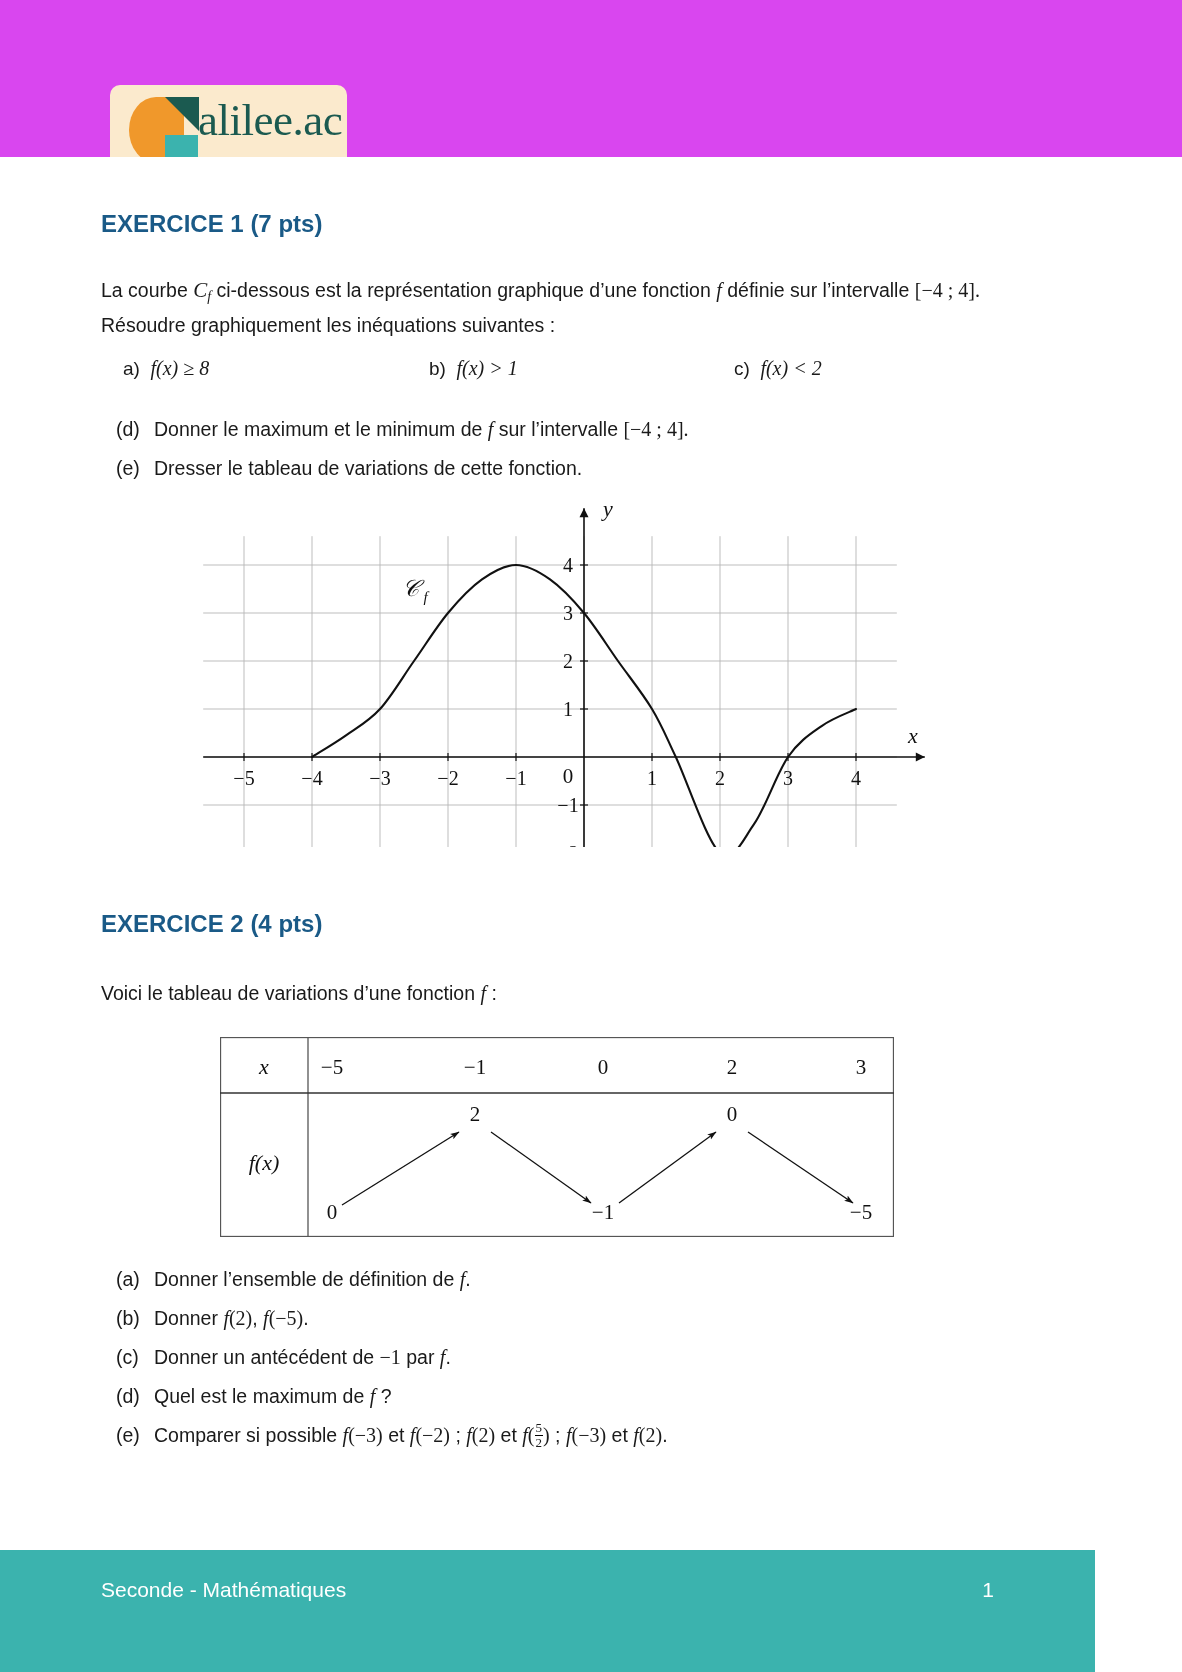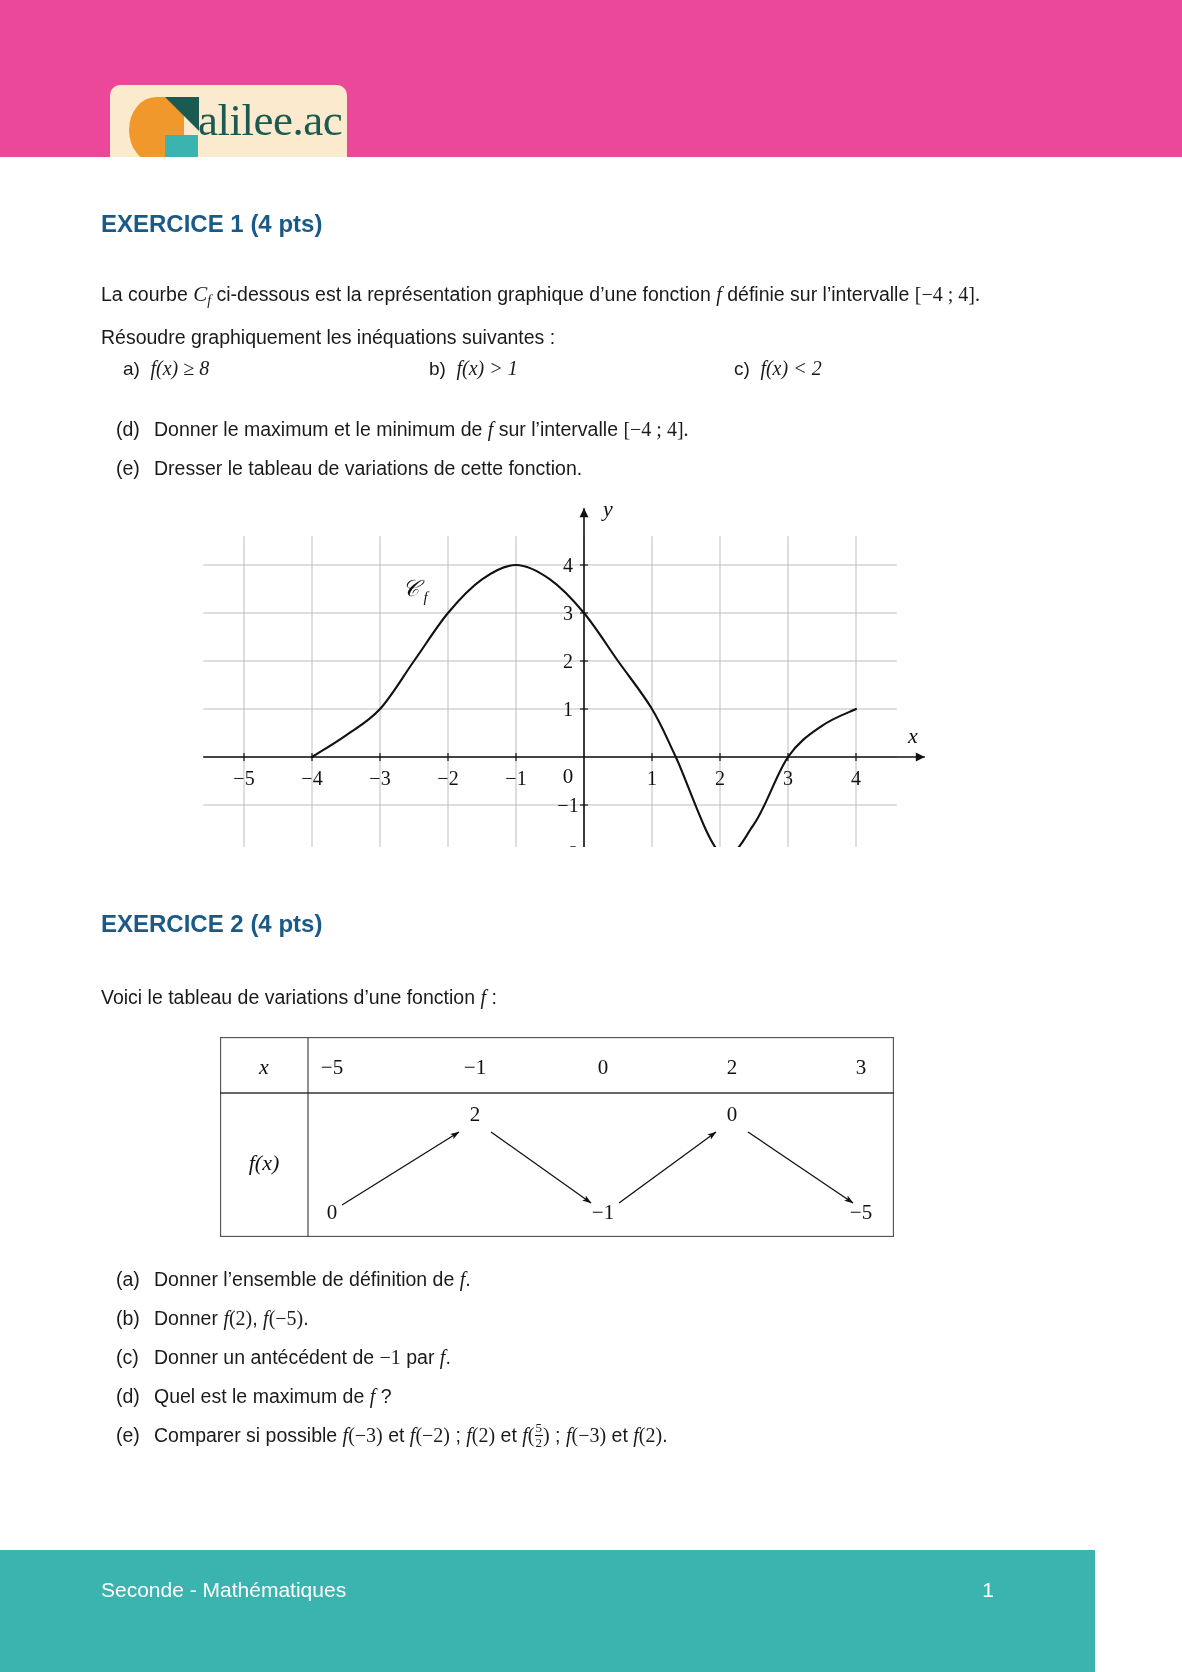--- a/index.html
+++ b/index.html
@@ -9,21 +9,21 @@
     background:#ffffff;
     font-family:"Liberation Sans", sans-serif;
     color:#1a1a1a;
     position:relative;
     overflow:hidden;
   }
 
   
   .header{
     position:absolute; left:0; top:0; width:1182px; height:157px;
-    background:#ec4899;
+    background:#d946ef;
     display:flex; align-items:center;
   }
   .logo-box{
     position:absolute; left:110px; top:85px;
     width:237px; height:72px;
     background:#fbeacd;
     border-radius:10px 10px 0 0;
     overflow:hidden;
   }
   .logo-inner{ position:relative; width:100%; height:100%; }
@@ -77,21 +77,21 @@
 
   .ex-title{
     font-size:24px; font-weight:bold; color:#1a5a87;
     margin:0 0 0 101px;
   }
   #ex1-title{ position:absolute; top:53px; }
   #ex2-title{ position:absolute; top:753px;text-align:right; }
 
   .para{
     position:absolute; left:101px; width:1000px;
-    font-size:19.5px; line-height:36px;
+    font-size:19.5px; line-height:29px;
   }
   #ex1-intro{ top:119px; }
   #ex2-intro{ top:822px; }
 
   .mi{ font-family:"Liberation Serif", serif; font-style:italic; font-size:20px; }
   .mn{ font-family:"Liberation Serif", serif; font-style:normal; font-size:20px; }
   .mcal{ font-family:"Liberation Serif", serif; font-style:italic; font-size:21px; }
   .sub{ font-size:14px; vertical-align:-0.25em; font-style:italic;
         font-family:"Liberation Serif", serif; }
 
@@ -135,21 +135,21 @@
       <div class="logo-c"></div>
       <div class="logo-tri"></div>
       <div class="logo-sq"></div>
       <div class="logo-text">alilee.ac</div>
     </div>
   </div>
 </div>
 
 <div class="content">
 
-  <div class="ex-title" id="ex1-title">EXERCICE 1 (4 pts)</div>
+  <div class="ex-title" id="ex1-title">EXERCICE 1 (7 pts)</div>
 
   <div class="para" id="ex1-intro">
     <span>La courbe </span><span class="mcal">C</span><span class="sub">f</span><span> ci-dessous est la représentation graphique d’une fonction </span><span class="mi">f</span><span> définie sur l’intervalle </span><span class="mn">[−4 ; 4].</span>
     <br>
     <span>Résoudre graphiquement les inéquations suivantes :</span>
   </div>
 
   <div class="ineq-row">
     <div class="ineq" id="ineq-a">
       <span class="lbl">a)</span>

